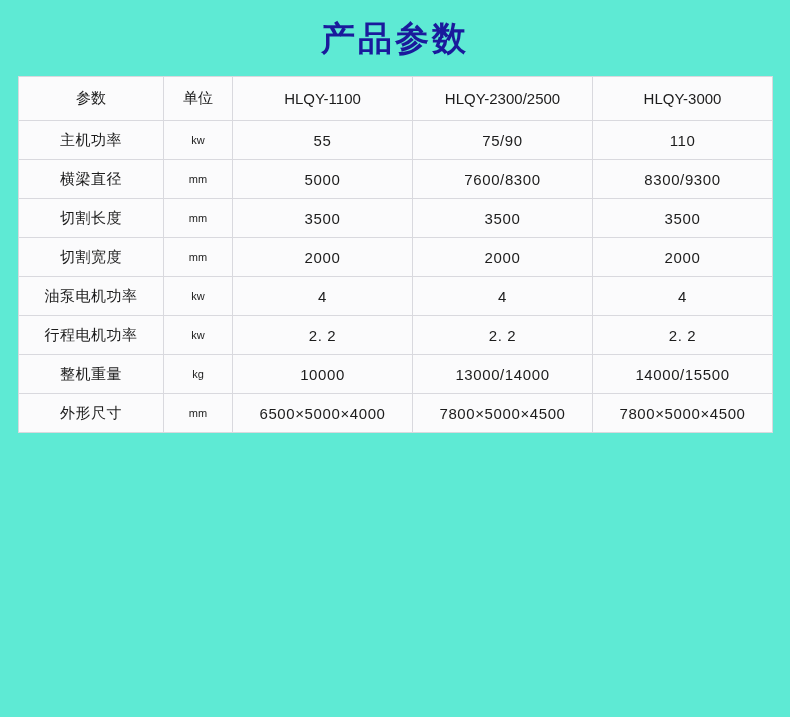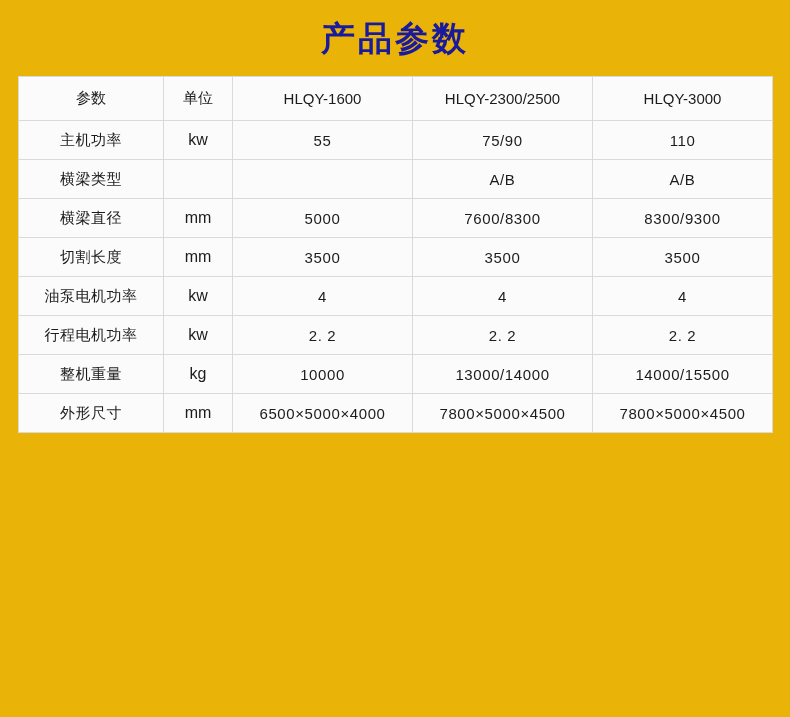--- a/index.html
+++ b/index.html
@@ -10,21 +10,21 @@
     width: 790px;
     height: 717px;
     background: #f4f4f6;
     font-family: "Liberation Sans", sans-serif;
     overflow: hidden;
   }
   .page {
     position: relative;
     width: 790px;
     height: 717px;
-    background: #eab308;
+    background: #5eead4;
     box-sizing: border-box;
   }
   .title {
     text-align: center;
     color: #1a1a9c;
     font-family: "Liberation Sans", sans-serif;
     font-weight: bold;
     font-size: 34px;
     letter-spacing: 3px;
     padding-top: 16px;
@@ -61,21 +61,21 @@
   table.spec thead th {
     font-weight: normal;
     font-size: 15px;
     height: 44px;
   }
   table.spec tbody td.rowhead {
     font-size: 15px;
     letter-spacing: 0.5px;
   }
   table.spec tbody td.unit {
-    font-size: 16px;
+    font-size: 11px;
   }
   table.spec tbody td.val {
     font-size: 15px;
     letter-spacing: 0.6px;
   }
   .spacer-bottom {
     height: 40px;
   }
 </style>
 </head>
@@ -91,60 +91,60 @@
         <col class="c0">
           <col class="c1">
           <col class="c2">
           <col class="c3">
           <col class="c4">
       </colgroup>
       <thead>
         <tr>
           <th>参数</th>
           <th>单位</th>
-          <th>HLQY-1600</th>
+          <th>HLQY-1100</th>
           <th>HLQY-2300/2500</th>
           <th>HLQY-3000</th>
         </tr>
       </thead>
       <tbody>
 
         <tr>
           <td class="rowhead">主机功率</td>
           <td class="unit">kw</td>
           <td class="val">55</td>
           <td class="val">75/90</td>
           <td class="val">110</td>
         </tr>
 
 
-        <tr>
-          <td class="rowhead">横梁类型</td>
-          <td class="unit"></td>
-          <td class="val"></td>
-          <td class="val">A/B</td>
-          <td class="val">A/B</td>
-        </tr>
 
         <tr>
           <td class="rowhead">横梁直径</td>
           <td class="unit">mm</td>
           <td class="val">5000</td>
           <td class="val">7600/8300</td>
           <td class="val">8300/9300</td>
         </tr>
 
         <tr>
           <td class="rowhead">切割长度</td>
           <td class="unit">mm</td>
           <td class="val">3500</td>
           <td class="val">3500</td>
           <td class="val">3500</td>
         </tr>
 
+        <tr>
+          <td class="rowhead">切割宽度</td>
+          <td class="unit">mm</td>
+          <td class="val">2000</td>
+          <td class="val">2000</td>
+          <td class="val">2000</td>
+        </tr>
 
 
         <tr>
           <td class="rowhead">油泵电机功率</td>
           <td class="unit">kw</td>
           <td class="val">4</td>
           <td class="val">4</td>
           <td class="val">4</td>
         </tr>
 

